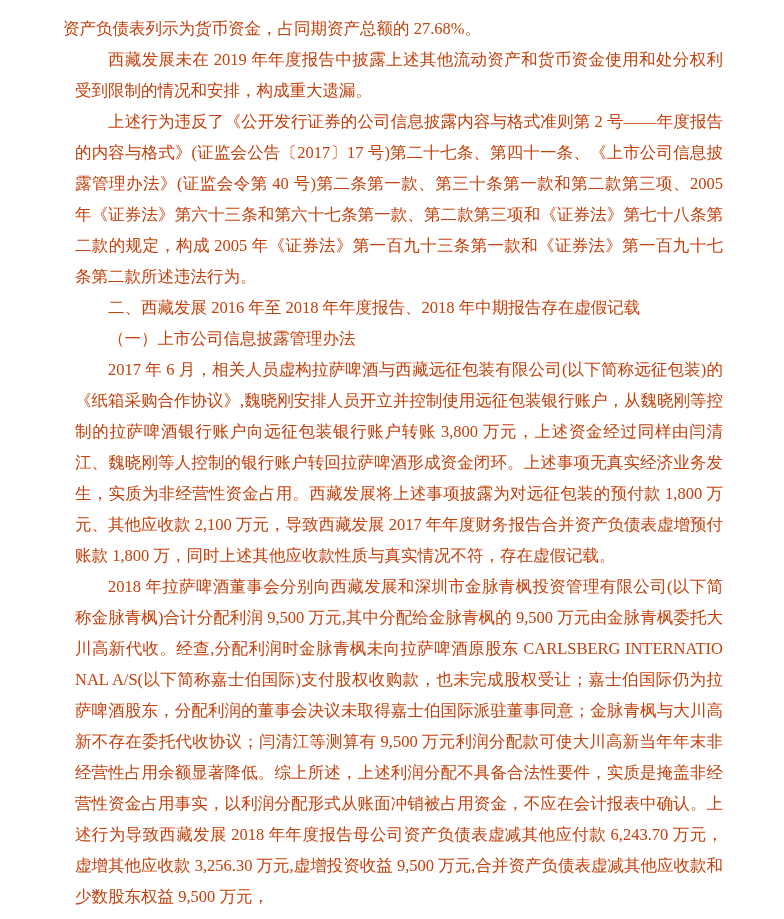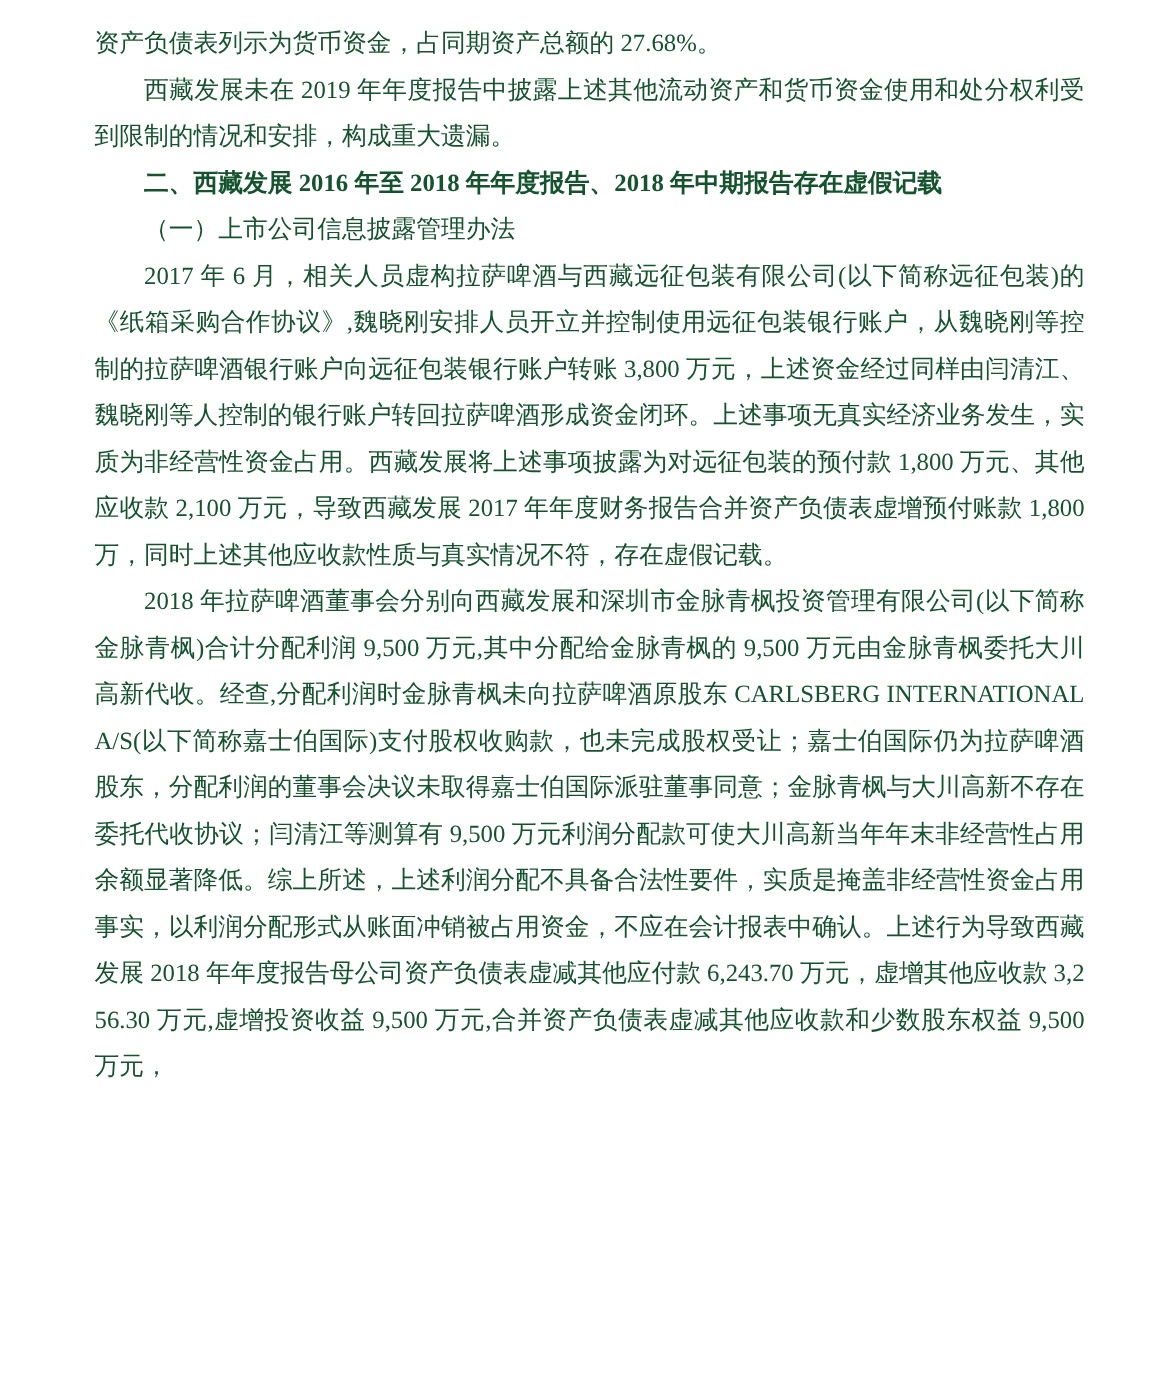--- a/index.html
+++ b/index.html
@@ -14,38 +14,40 @@
   }
   .page {
     box-sizing: border-box;
     width: 784px;
     height: 919px;
     padding: 13px 61px 0 63px;
     background: #ffffff;
     font-family: "Liberation Serif", "DejaVu Serif", serif;
     font-size: 16.5px;
     line-height: 31px;
-    color: #14532d;
+    color: #c2410c;
   }
   .para {
     margin: 0;
     text-align: justify;
     text-justify: inter-ideograph;
     word-break: break-all;
   }
   .para.indent {
     text-indent: 2em;
+    margin-left: 12px;
   }
   .para.bold {
-    font-weight: 700;
+    font-weight: 400;
   }
 </style>
 </head>
 <body>
 
 <main class="page" id="doc-page">
     <p class="para">资产负债表列示为货币资金，占同期资产总额的 27.68%。</p>
     <p class="para indent">西藏发展未在 2019 年年度报告中披露上述其他流动资产和货币资金使用和处分权利受到限制的情况和安排，构成重大遗漏。</p>
+    <p class="para indent">上述行为违反了《公开发行证券的公司信息披露内容与格式准则第 2 号——年度报告的内容与格式》(证监会公告〔2017〕17 号)第二十七条、第四十一条、《上市公司信息披露管理办法》(证监会令第 40 号)第二条第一款、第三十条第一款和第二款第三项、2005 年《证券法》第六十三条和第六十七条第一款、第二款第三项和《证券法》第七十八条第二款的规定，构成 2005 年《证券法》第一百九十三条第一款和《证券法》第一百九十七条第二款所述违法行为。</p>
     <p class="para indent bold">二、西藏发展 2016 年至 2018 年年度报告、2018 年中期报告存在虚假记载</p>
     <p class="para indent">（一）上市公司信息披露管理办法</p>
     <p class="para indent">2017 年 6 月，相关人员虚构拉萨啤酒与西藏远征包装有限公司(以下简称远征包装)的《纸箱采购合作协议》,魏晓刚安排人员开立并控制使用远征包装银行账户，从魏晓刚等控制的拉萨啤酒银行账户向远征包装银行账户转账 3,800 万元，上述资金经过同样由闫清江、魏晓刚等人控制的银行账户转回拉萨啤酒形成资金闭环。上述事项无真实经济业务发生，实质为非经营性资金占用。西藏发展将上述事项披露为对远征包装的预付款 1,800 万元、其他应收款 2,100 万元，导致西藏发展 2017 年年度财务报告合并资产负债表虚增预付账款 1,800 万，同时上述其他应收款性质与真实情况不符，存在虚假记载。</p>
     <p class="para indent">2018 年拉萨啤酒董事会分别向西藏发展和深圳市金脉青枫投资管理有限公司(以下简称金脉青枫)合计分配利润 9,500 万元,其中分配给金脉青枫的 9,500 万元由金脉青枫委托大川高新代收。经查,分配利润时金脉青枫未向拉萨啤酒原股东 CARLSBERG INTERNATIONAL A/S(以下简称嘉士伯国际)支付股权收购款，也未完成股权受让；嘉士伯国际仍为拉萨啤酒股东，分配利润的董事会决议未取得嘉士伯国际派驻董事同意；金脉青枫与大川高新不存在委托代收协议；闫清江等测算有 9,500 万元利润分配款可使大川高新当年年末非经营性占用余额显著降低。综上所述，上述利润分配不具备合法性要件，实质是掩盖非经营性资金占用事实，以利润分配形式从账面冲销被占用资金，不应在会计报表中确认。上述行为导致西藏发展 2018 年年度报告母公司资产负债表虚减其他应付款 6,243.70 万元，虚增其他应收款 3,256.30 万元,虚增投资收益 9,500 万元,合并资产负债表虚减其他应收款和少数股东权益 9,500 万元，</p>
   </main>
 
 </body></html>

